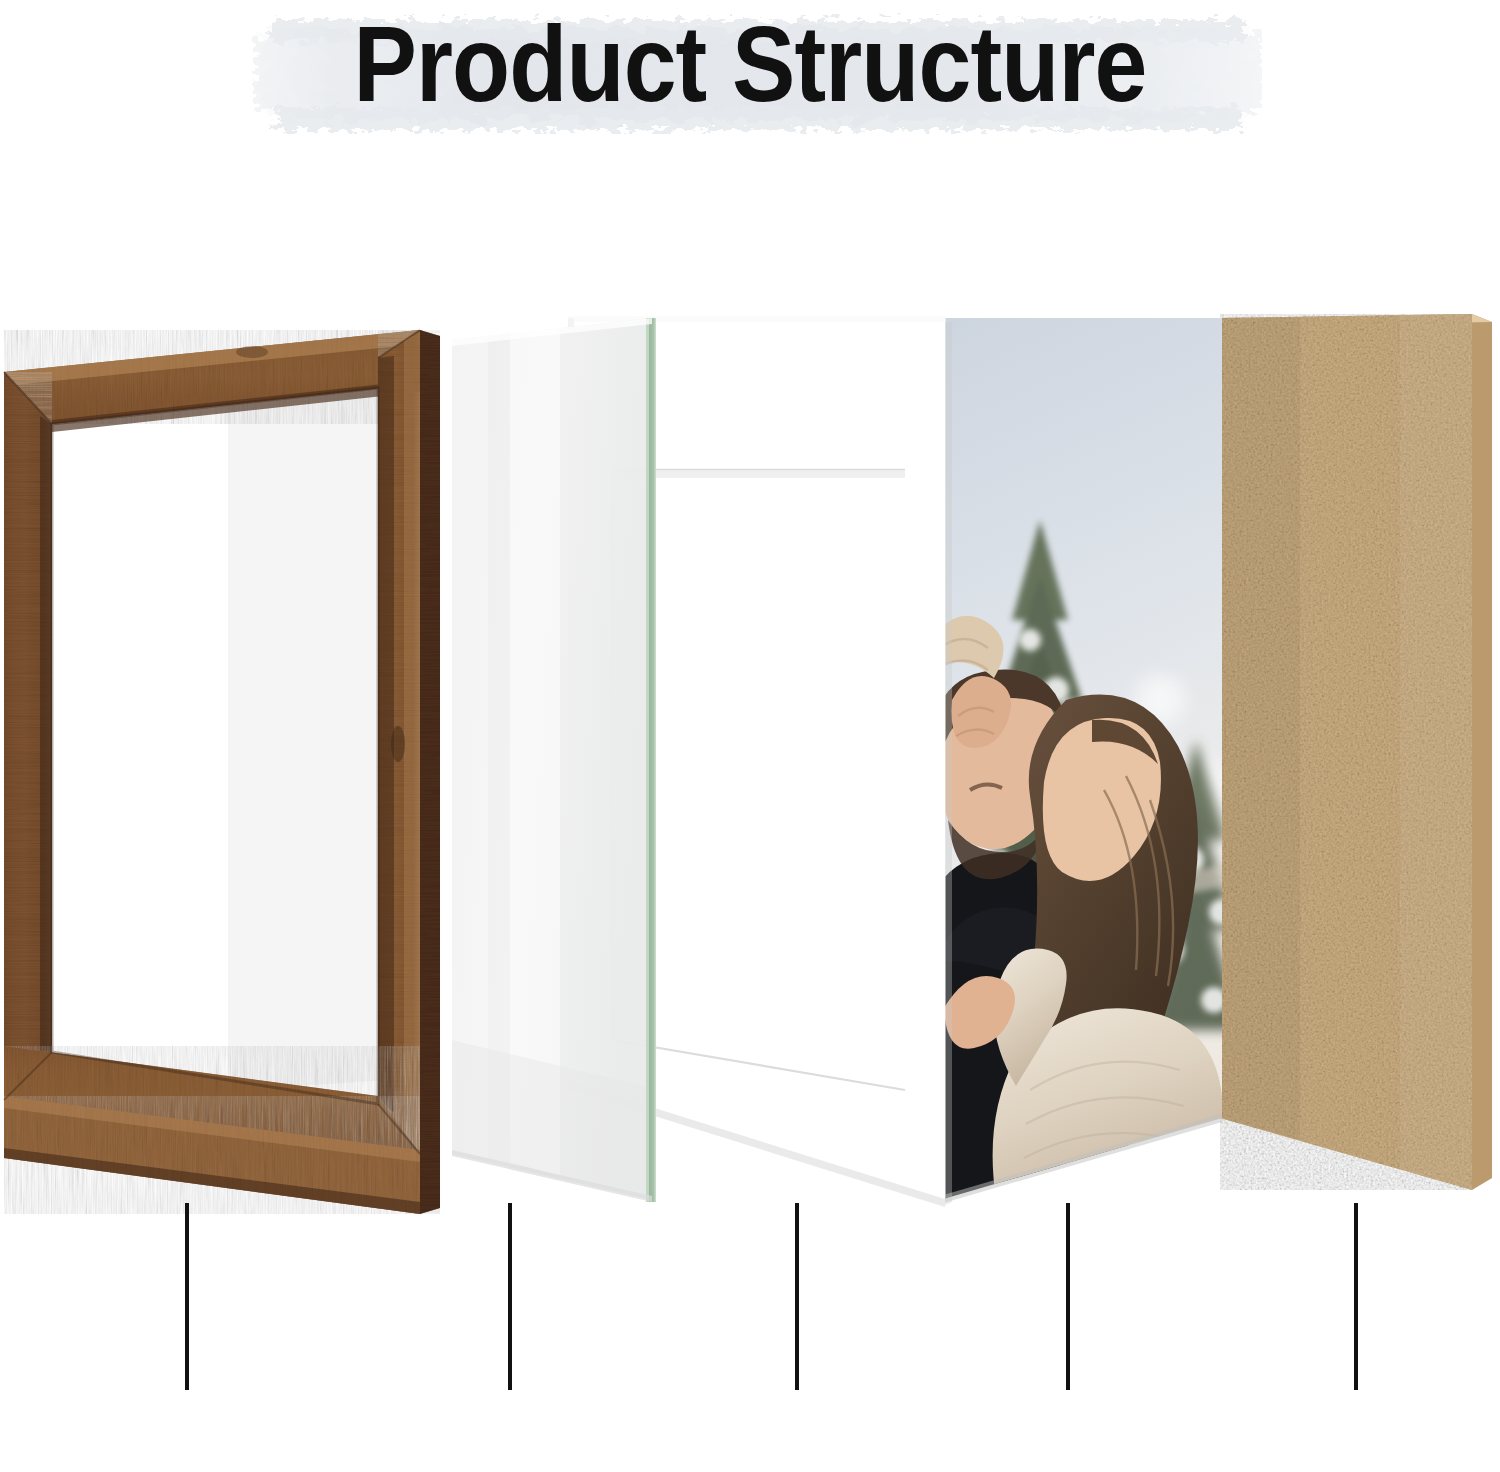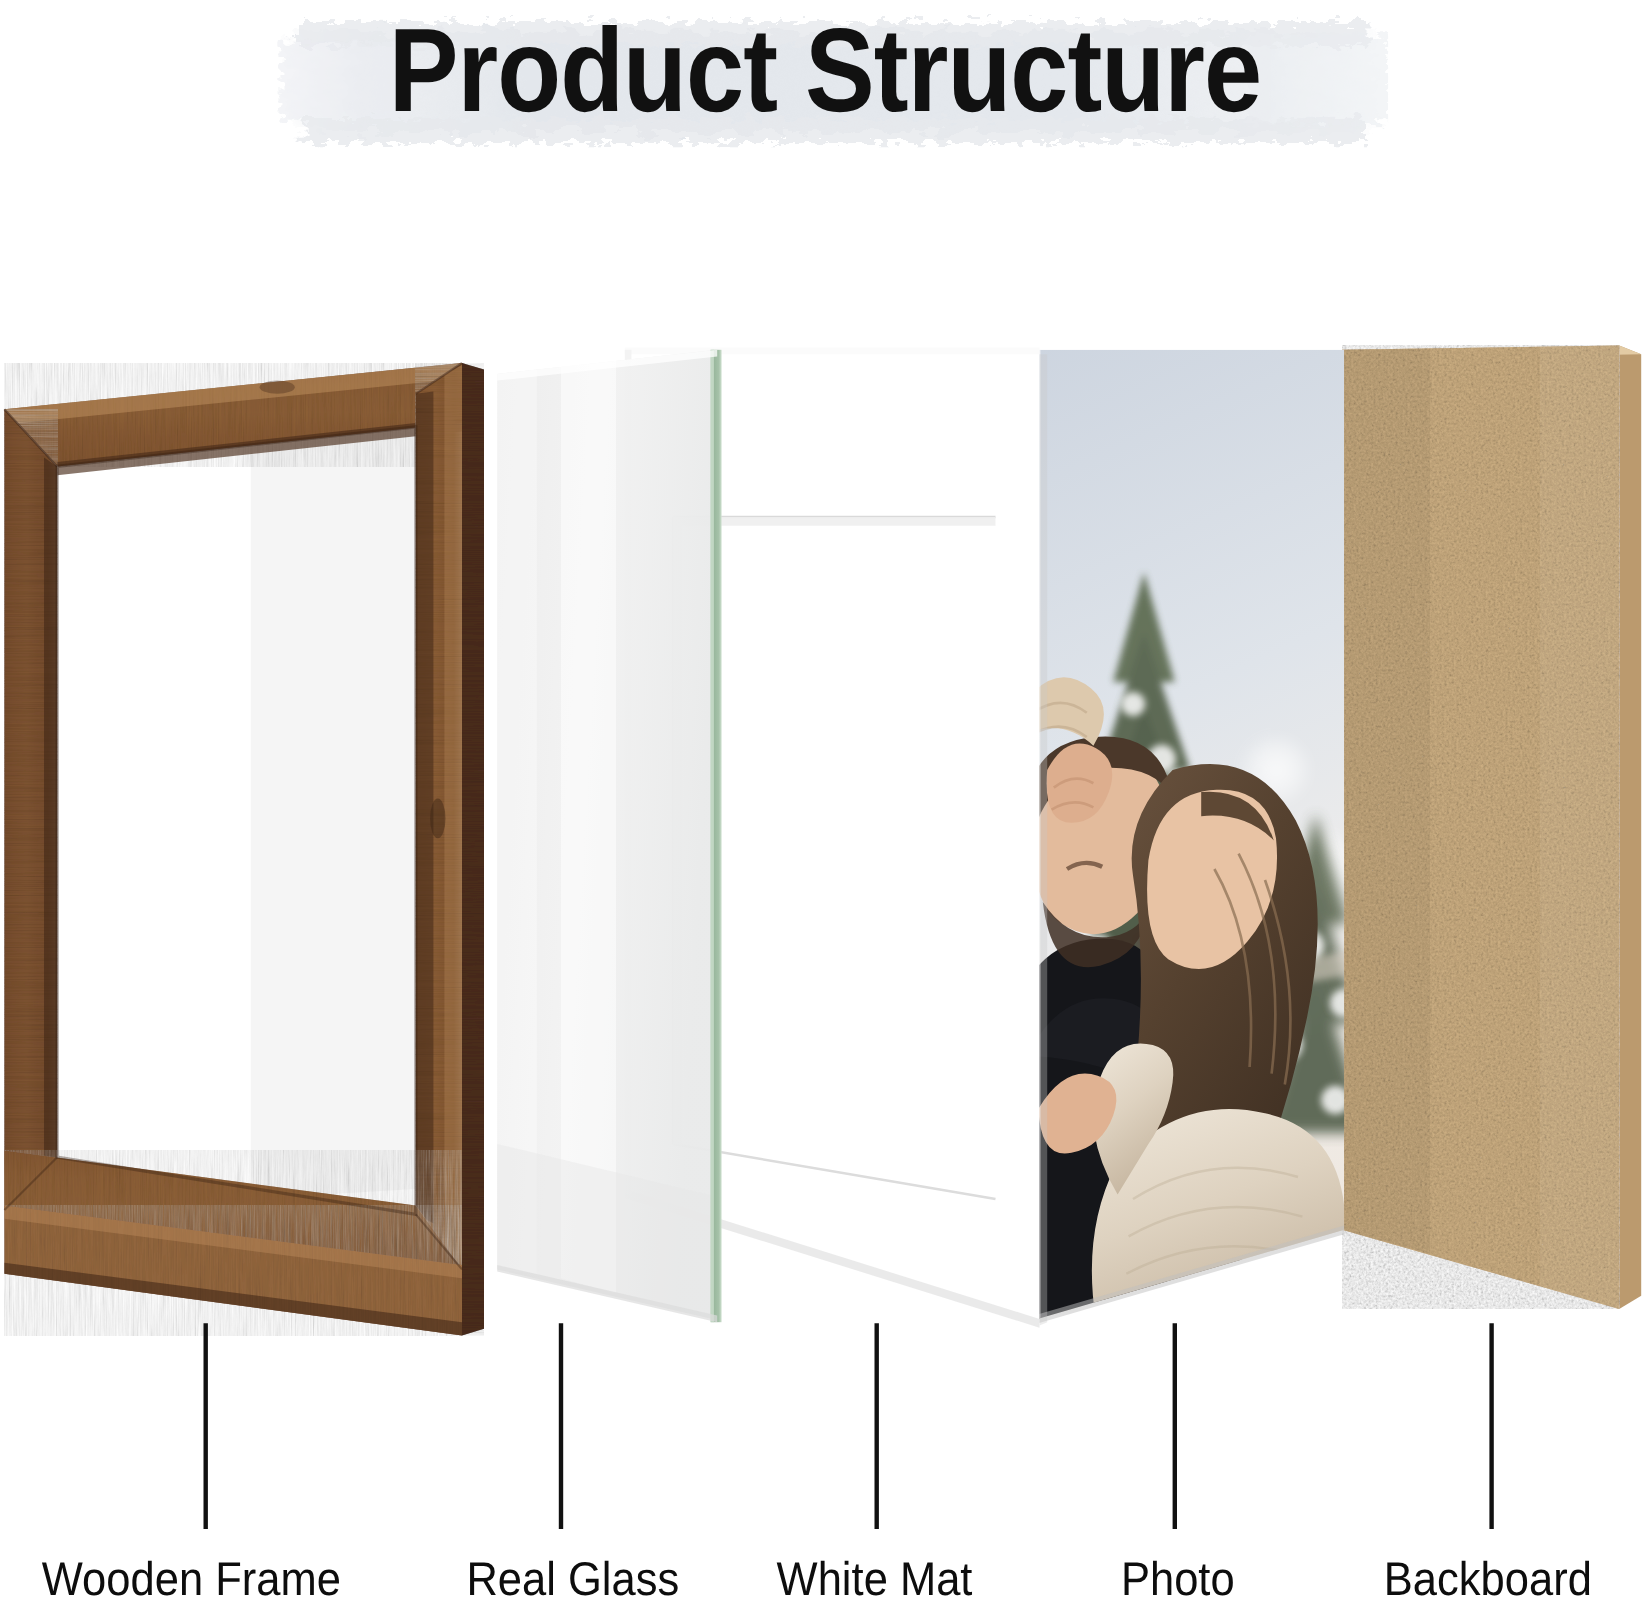--- a/index.html
+++ b/index.html
@@ -405,21 +405,14 @@
       <g stroke="#111111" stroke-width="4" stroke-linecap="butt">
         <line x1="187" y1="1203" x2="187" y2="1390"></line>
         <line x1="510" y1="1203" x2="510" y2="1390"></line>
         <line x1="797" y1="1203" x2="797" y2="1390"></line>
         <line x1="1068" y1="1203" x2="1068" y2="1390"></line>
         <line x1="1356" y1="1203" x2="1356" y2="1390"></line>
       </g>
     </svg>
   </div>
 
-  <div class="labels">
-    <div class="lbl l0">Wooden Frame</div>
-    <div class="lbl l1">Real Glass</div>
-    <div class="lbl l2">White Mat</div>
-    <div class="lbl l3">Photo</div>
-    <div class="lbl l4">Backboard</div>
-  </div>
 
 </div>
 
 </body></html>

